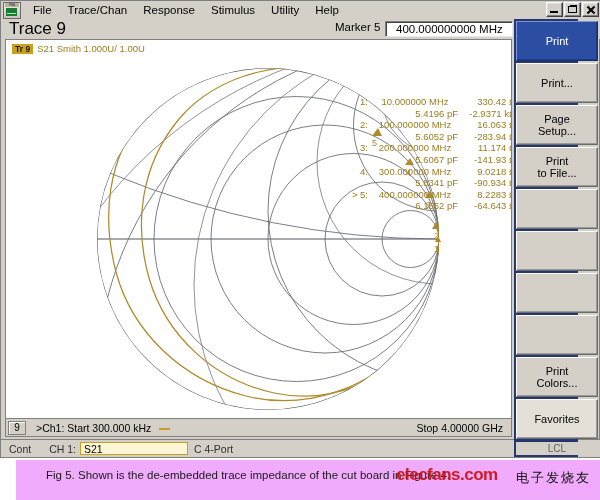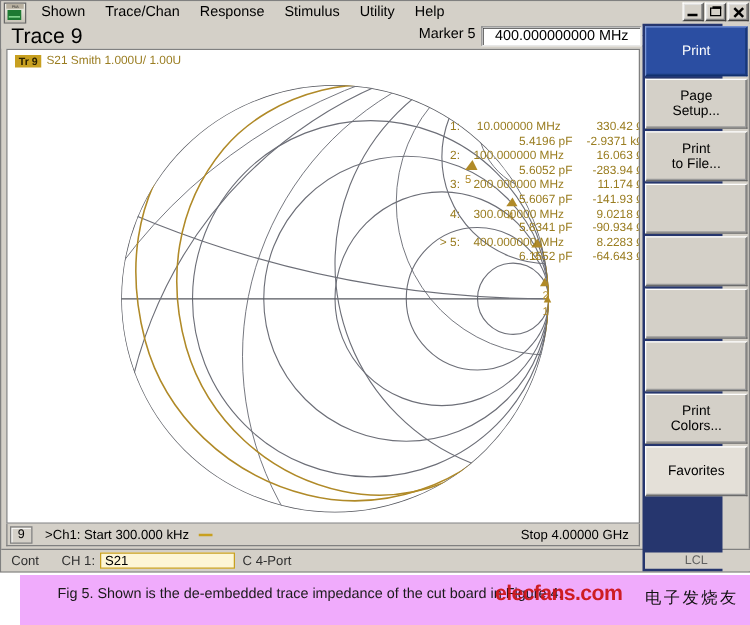--- a/index.html
+++ b/index.html
@@ -222,21 +222,21 @@
 
 <div id="app">
 
   <div class="window">
 
     <div class="menubar">
       <div class="pna-icon">
         <div class="pna-top">PNA</div>
           <div class="pna-scr"></div>
       </div>
-      <div class="menu-item">Shown</div>
+      <div class="menu-item">File</div>
       <div class="menu-item">Trace/Chan</div>
       <div class="menu-item">Response</div>
       <div class="menu-item">Stimulus</div>
       <div class="menu-item">Utility</div>
       <div class="menu-item">Help</div>
 
       <div class="wincontrols">
         <div class="wbtn min">
             <span class="g"></span>
           </div>
@@ -408,20 +408,23 @@
       <span class="st-s21">S21</span>
       <span class="st-cport">C 4-Port</span>
       <span class="st-lcl">LCL</span>
     </div>
 
     <div class="softkeys">
       <div class="sk active">
           <span>Print</span>
         </div>
       <div class="sk">
+          <span>Print...</span>
+        </div>
+      <div class="sk">
           <span style="white-space:pre-line">Page
 Setup...</span>
         </div>
       <div class="sk">
           <span style="white-space:pre-line">Print
 to File...</span>
         </div>
       <div class="sk blank">
           <span></span>
         </div>

